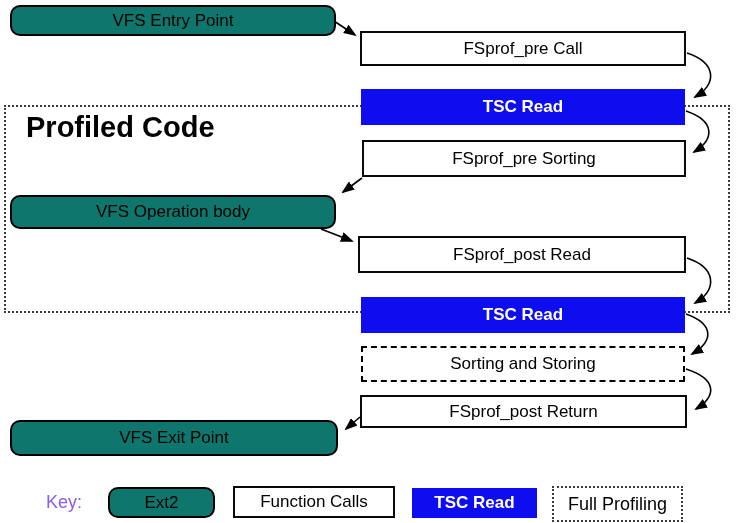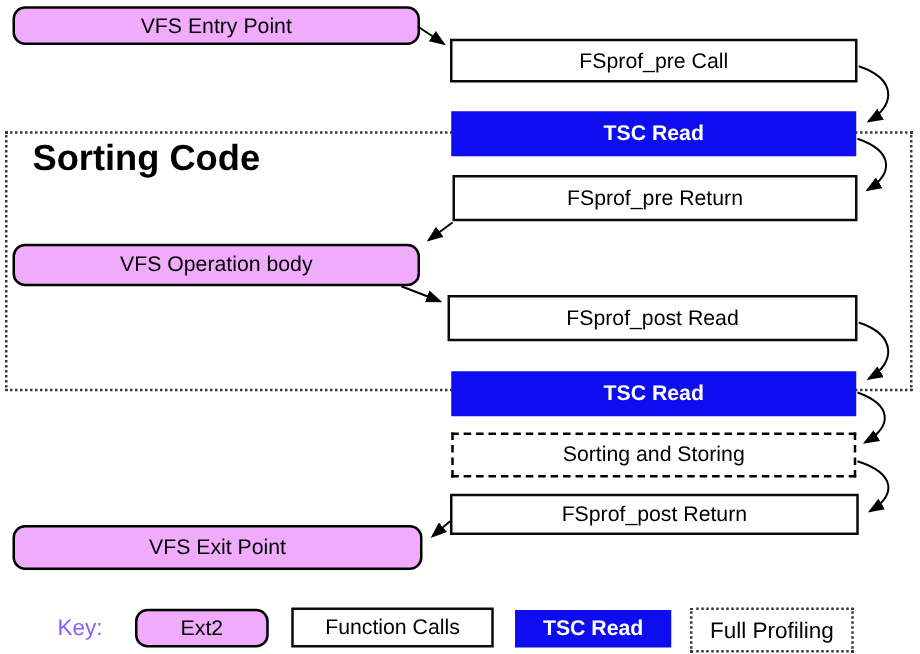--- a/index.html
+++ b/index.html
@@ -32,21 +32,21 @@
   .node {
     display: flex;
     align-items: center;
     justify-content: center;
     font-size: 17px;
     color: #000000;
     white-space: nowrap;
     z-index: 3;
   }
   .yellow {
-    background: #f0abfc;
+    background: #0f766e;
     border: 2.5px solid #000000;
     border-radius: 10px;
   }
   .white {
     background: #ffffff;
     border: 2px solid #0a0a0a;
   }
   .blue {
     background: #0d0df0;
     color: #ffffff;
@@ -84,21 +84,21 @@
     stroke: #000000;
     stroke-width: 1.6;
   }
 </style>
 </head>
 <body>
 
 <div id="stage">
 
   <div class="abs region" style="left:4px; top:105px; width:726px; height:208px;"></div>
-  <div class="abs region-label" style="left:26px; top:111px;">Sorting Code</div>
+  <div class="abs region-label" style="left:26px; top:111px;">Profiled Code</div>
 
   <div class="abs node yellow" style="left:10px; top:5px; width:326px; height:31px;">
     <span>VFS Entry Point</span>
   </div>
 
   <div class="abs node yellow" style="left:10px; top:420px; width:328px; height:36px;">
     <span>VFS Exit Point</span>
   </div>
 
   <div class="abs node yellow" style="left:10px; top:195px; width:326px; height:34px;">
@@ -107,21 +107,21 @@
 
   <div class="abs node white" style="left:360px; top:31px; width:326px; height:35px;">
     <span>FSprof_pre Call</span>
   </div>
 
   <div class="abs node blue" style="left:361px; top:89px; width:324px; height:36px;">
     <span>TSC Read</span>
   </div>
 
   <div class="abs node white" style="left:362px; top:140px; width:324px; height:37px;">
-    <span>FSprof_pre Return</span>
+    <span>FSprof_pre Sorting</span>
   </div>
 
   <div class="abs node white" style="left:358px; top:236px; width:328px; height:37px;">
     <span>FSprof_post Read</span>
   </div>
 
   <div class="abs node blue" style="left:361px; top:297px; width:324px; height:36px;">
     <span>TSC Read</span>
   </div>
 

